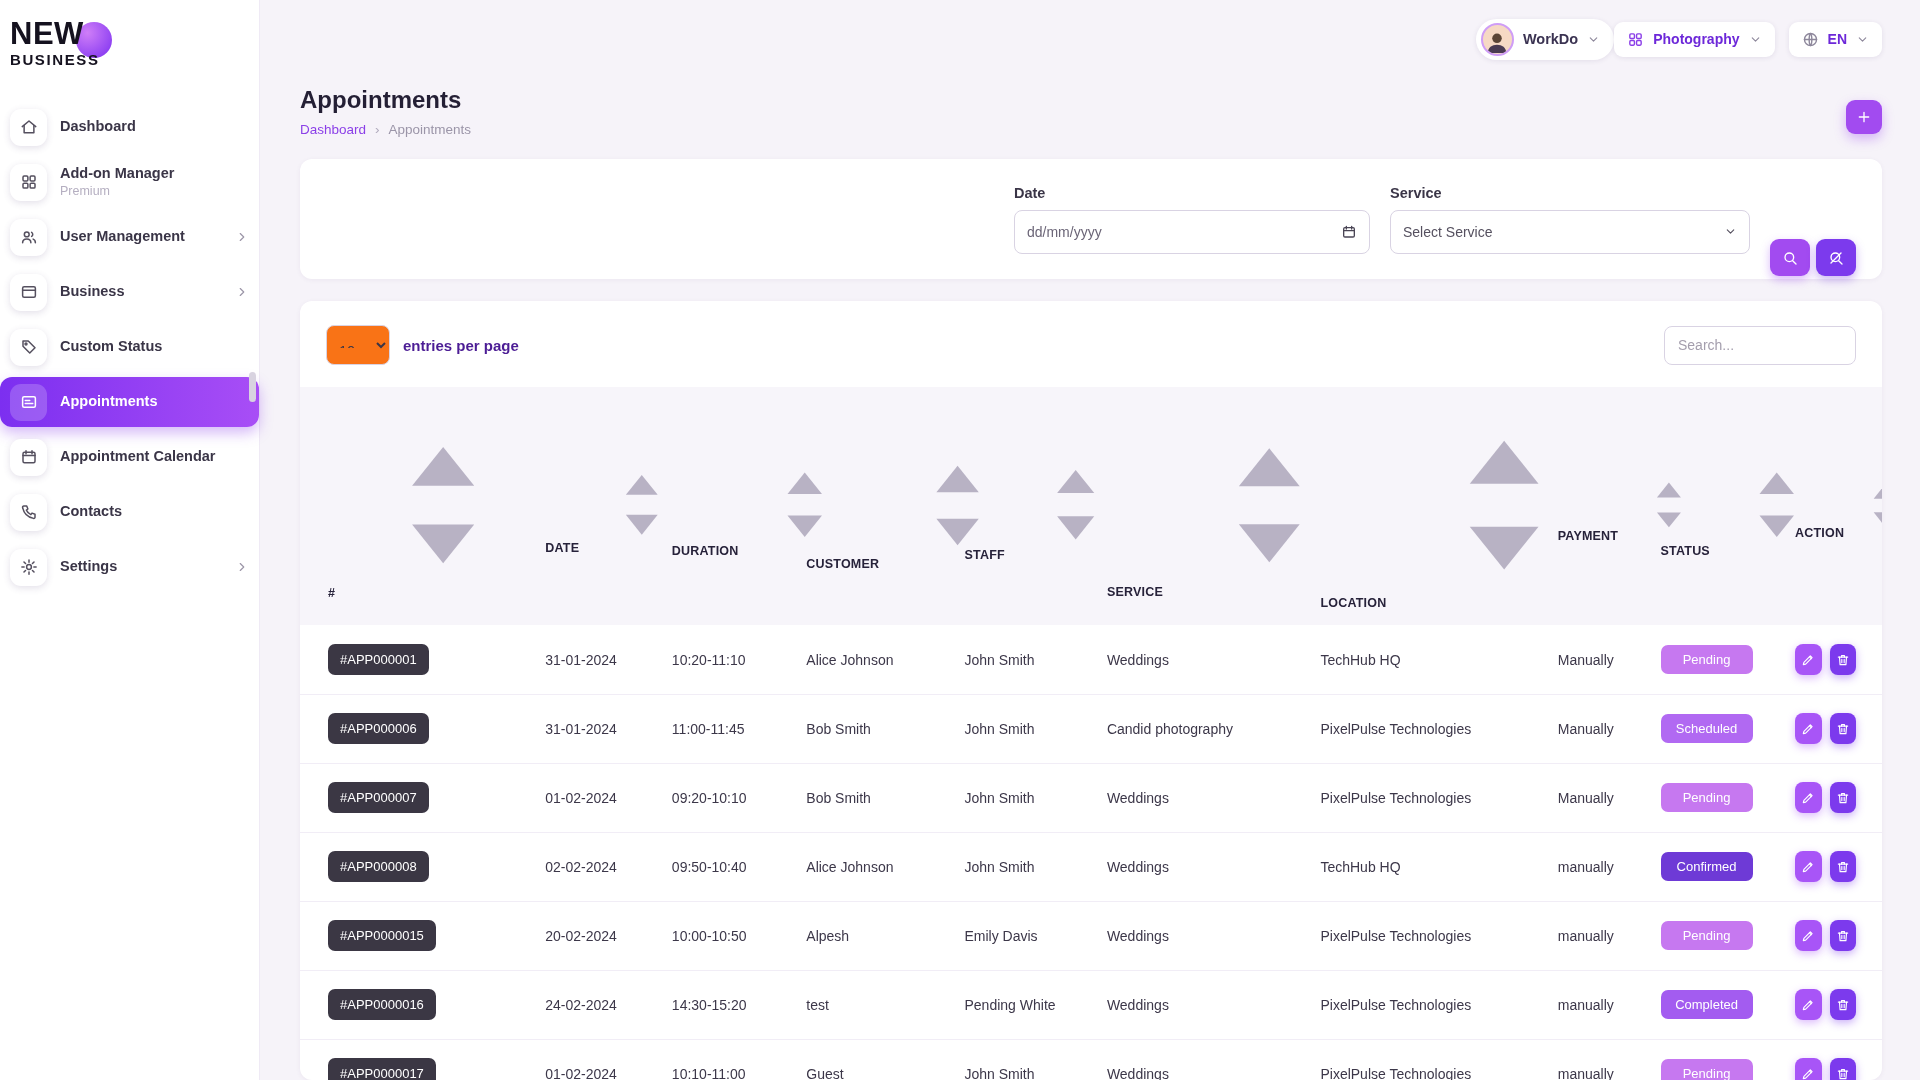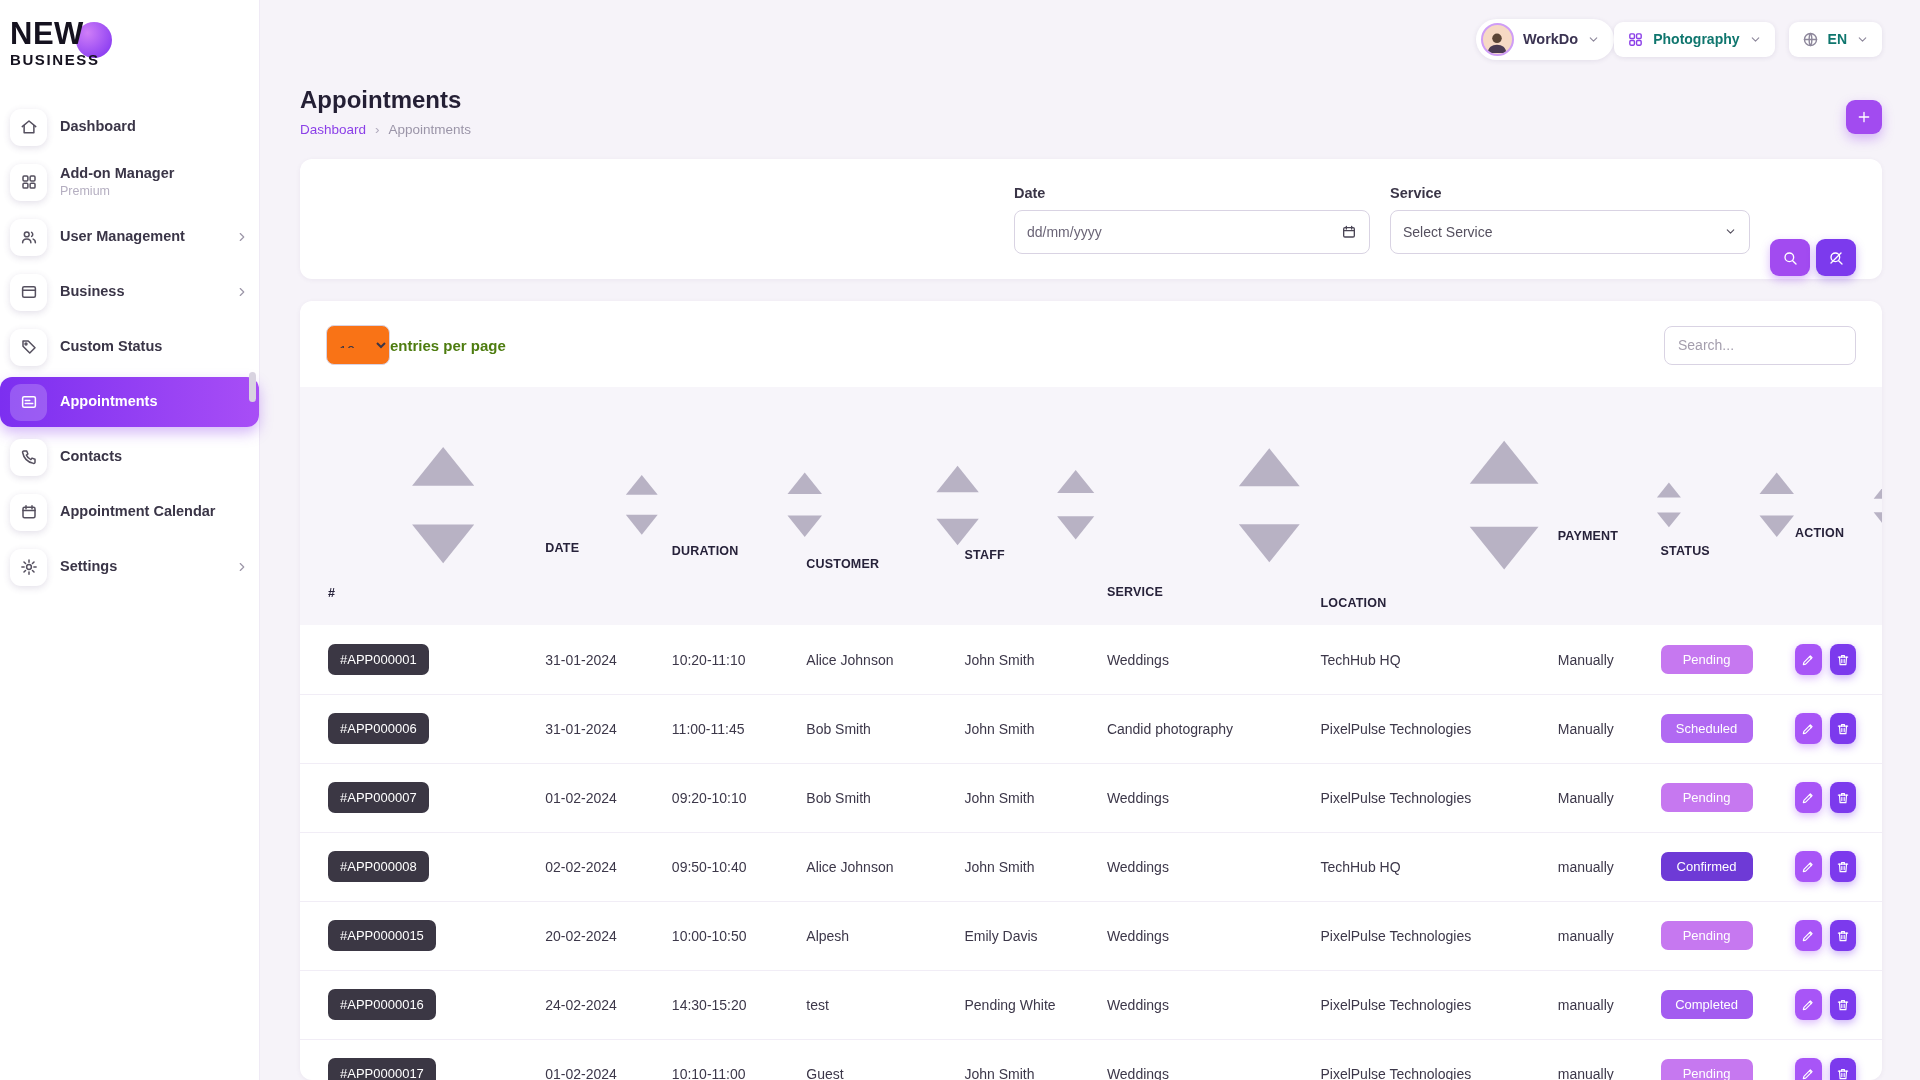--- a/index.html
+++ b/index.html
@@ -32,21 +32,21 @@
   .avatar{width:33px;height:33px;border-radius:50%;border:2px solid #cf9df6;background:#f6d9c4;overflow:hidden;display:flex;align-items:flex-end;justify-content:center}
   .avatar svg{width:26px;height:26px}
   .workspace-name{font-size:14.5px;font-weight:700;color:#3b3352}
   .pill-chevron{color:#8d879b;display:flex}
   .pill-chevron svg{width:13px;height:13px}
   .topbar-right{display:flex;align-items:center;gap:14px}
   .top-pill{display:flex;align-items:center;gap:9px;background:#fff;border-radius:9px;padding:9px 13px;box-shadow:0 1px 5px rgba(60,40,100,.10);cursor:pointer}
   .top-pill .lead-ic{color:#8b3fe8;display:flex}
   .top-pill .lead-ic.gray{color:#8d879b}
   .top-pill .lead-ic svg{width:17px;height:17px}
-  .top-pill-label{font-size:14px;font-weight:600;color:#0f766e}
+  .top-pill-label{font-size:14px;font-weight:600;color:#6d28d9}
 
   .page-head{display:flex;align-items:flex-start;justify-content:space-between;margin-bottom:22px}
   .page-title{font-size:24px;font-weight:700;color:#241f35;margin-bottom:8px}
   .breadcrumb{display:flex;align-items:center;gap:9px;font-size:13.5px}
   .crumb-link{color:#8b3fe8;cursor:pointer;text-decoration:none}
   .crumb-sep{color:#b0aabd}
   .crumb-cur{color:#9b95a8}
   .btn-add{width:36px;height:34px;border:none;border-radius:9px;background:#a24bf0;color:#fff;font-size:20px;cursor:pointer;display:flex;align-items:center;justify-content:center;box-shadow:0 5px 12px rgba(150,60,240,.35);margin-top:14px}
   .btn-add svg{width:16px;height:16px}
 
@@ -69,21 +69,21 @@
   .filter-btns{display:flex;gap:6px;align-self:flex-end;margin-bottom:3px}
   .btn-sq{width:40px;height:37px;border:none;border-radius:9px;cursor:pointer;color:#fff;display:flex;align-items:center;justify-content:center}
   .btn-sq svg{width:16px;height:16px}
   .btn-sq.light{background:#a24bf0;box-shadow:0 4px 10px rgba(150,60,240,.35)}
   .btn-sq.dark{background:#7c3aed;box-shadow:0 4px 10px rgba(110,45,220,.35)}
 
   
   .table-card{flex:1;padding:24px 0 0;overflow:hidden}
   .table-top{display:flex;align-items:center;padding:0 26px;margin-bottom:22px}
   .entries-select{height:40px;width:64px;border:1px solid #d9d3e3;border-radius:8px;font-size:14.5px;color:#3a3547;padding:16px 8px;background:#f97316;font-family:"Liberation Sans",sans-serif;outline:none;cursor:pointer}
-  .entries-label{font-size:15px;font-weight:600;color:#4d7c0f}
+  .entries-label{margin-left:13px;font-size:15px;font-weight:600;color:#4c1d95}
   .table-search{margin-left:auto;height:39px;width:192px;border:1px solid #d9d3e3;border-radius:8px;padding:0 13px;font-size:14px;color:#3a3547;outline:none;font-family:"Liberation Sans",sans-serif}
   .table-search::placeholder{color:#a49ead}
 
   table{width:100%;border-collapse:collapse;table-layout:fixed}
   thead tr{background:#f7f5fa}
   th{font-size:12.5px;font-weight:700;color:#27223a;text-align:left;padding:15px 8px;letter-spacing:.2px;white-space:nowrap}
   th:first-child{padding-left:28px}
   th .sort-ic{display:inline-block;vertical-align:-1px;margin-left:15px;color:#b8b2c4}
   th .sort-ic svg{width:11px;height:11px;display:block}
   th.th-action{text-align:right;padding-right:14px}
@@ -219,42 +219,42 @@
       <span class="side-label">Appointments</span>
 
     </span>
 
   </div>
 
   <div class="side-item">
     <span class="side-icon">
           <span style="width:18px;height:18px;display:block">
             <svg viewBox="0 0 24 24" fill="none" stroke="currentColor" stroke-width="2" stroke-linecap="round" stroke-linejoin="round" style="width:100%;height:100%;display:block">
-              <path d="M5 4h4l1.5 4-2 1.5a12 12 0 006 6L16 13.5l4 1.5v4c0 1-1 2-2 1.5C10.5 19 5 13.5 3.5 6 3.2 5 4 4 5 4z"></path>
-            </svg>
-          </span>
-        </span>
-    <span class="side-text">
-      <span class="side-label">Contacts</span>
-
-    </span>
-
-  </div>
-
-  <div class="side-item">
-    <span class="side-icon">
-          <span style="width:18px;height:18px;display:block">
-            <svg viewBox="0 0 24 24" fill="none" stroke="currentColor" stroke-width="2" stroke-linecap="round" stroke-linejoin="round" style="width:100%;height:100%;display:block">
               <rect x="4" y="5.5" width="16" height="14" rx="2"></rect>
               <path d="M8 3.5v4M16 3.5v4M4 10h16"></path>
             </svg>
           </span>
         </span>
     <span class="side-text">
       <span class="side-label">Appointment Calendar</span>
+
+    </span>
+
+  </div>
+
+  <div class="side-item">
+    <span class="side-icon">
+          <span style="width:18px;height:18px;display:block">
+            <svg viewBox="0 0 24 24" fill="none" stroke="currentColor" stroke-width="2" stroke-linecap="round" stroke-linejoin="round" style="width:100%;height:100%;display:block">
+              <path d="M5 4h4l1.5 4-2 1.5a12 12 0 006 6L16 13.5l4 1.5v4c0 1-1 2-2 1.5C10.5 19 5 13.5 3.5 6 3.2 5 4 4 5 4z"></path>
+            </svg>
+          </span>
+        </span>
+    <span class="side-text">
+      <span class="side-label">Contacts</span>
 
     </span>
 
   </div>
 
 
   <div class="side-item">
     <span class="side-icon">
           <span style="width:18px;height:18px;display:block">
             <svg viewBox="0 0 24 24" fill="none" stroke="currentColor" stroke-width="2" stroke-linecap="round" stroke-linejoin="round" style="width:100%;height:100%;display:block">

